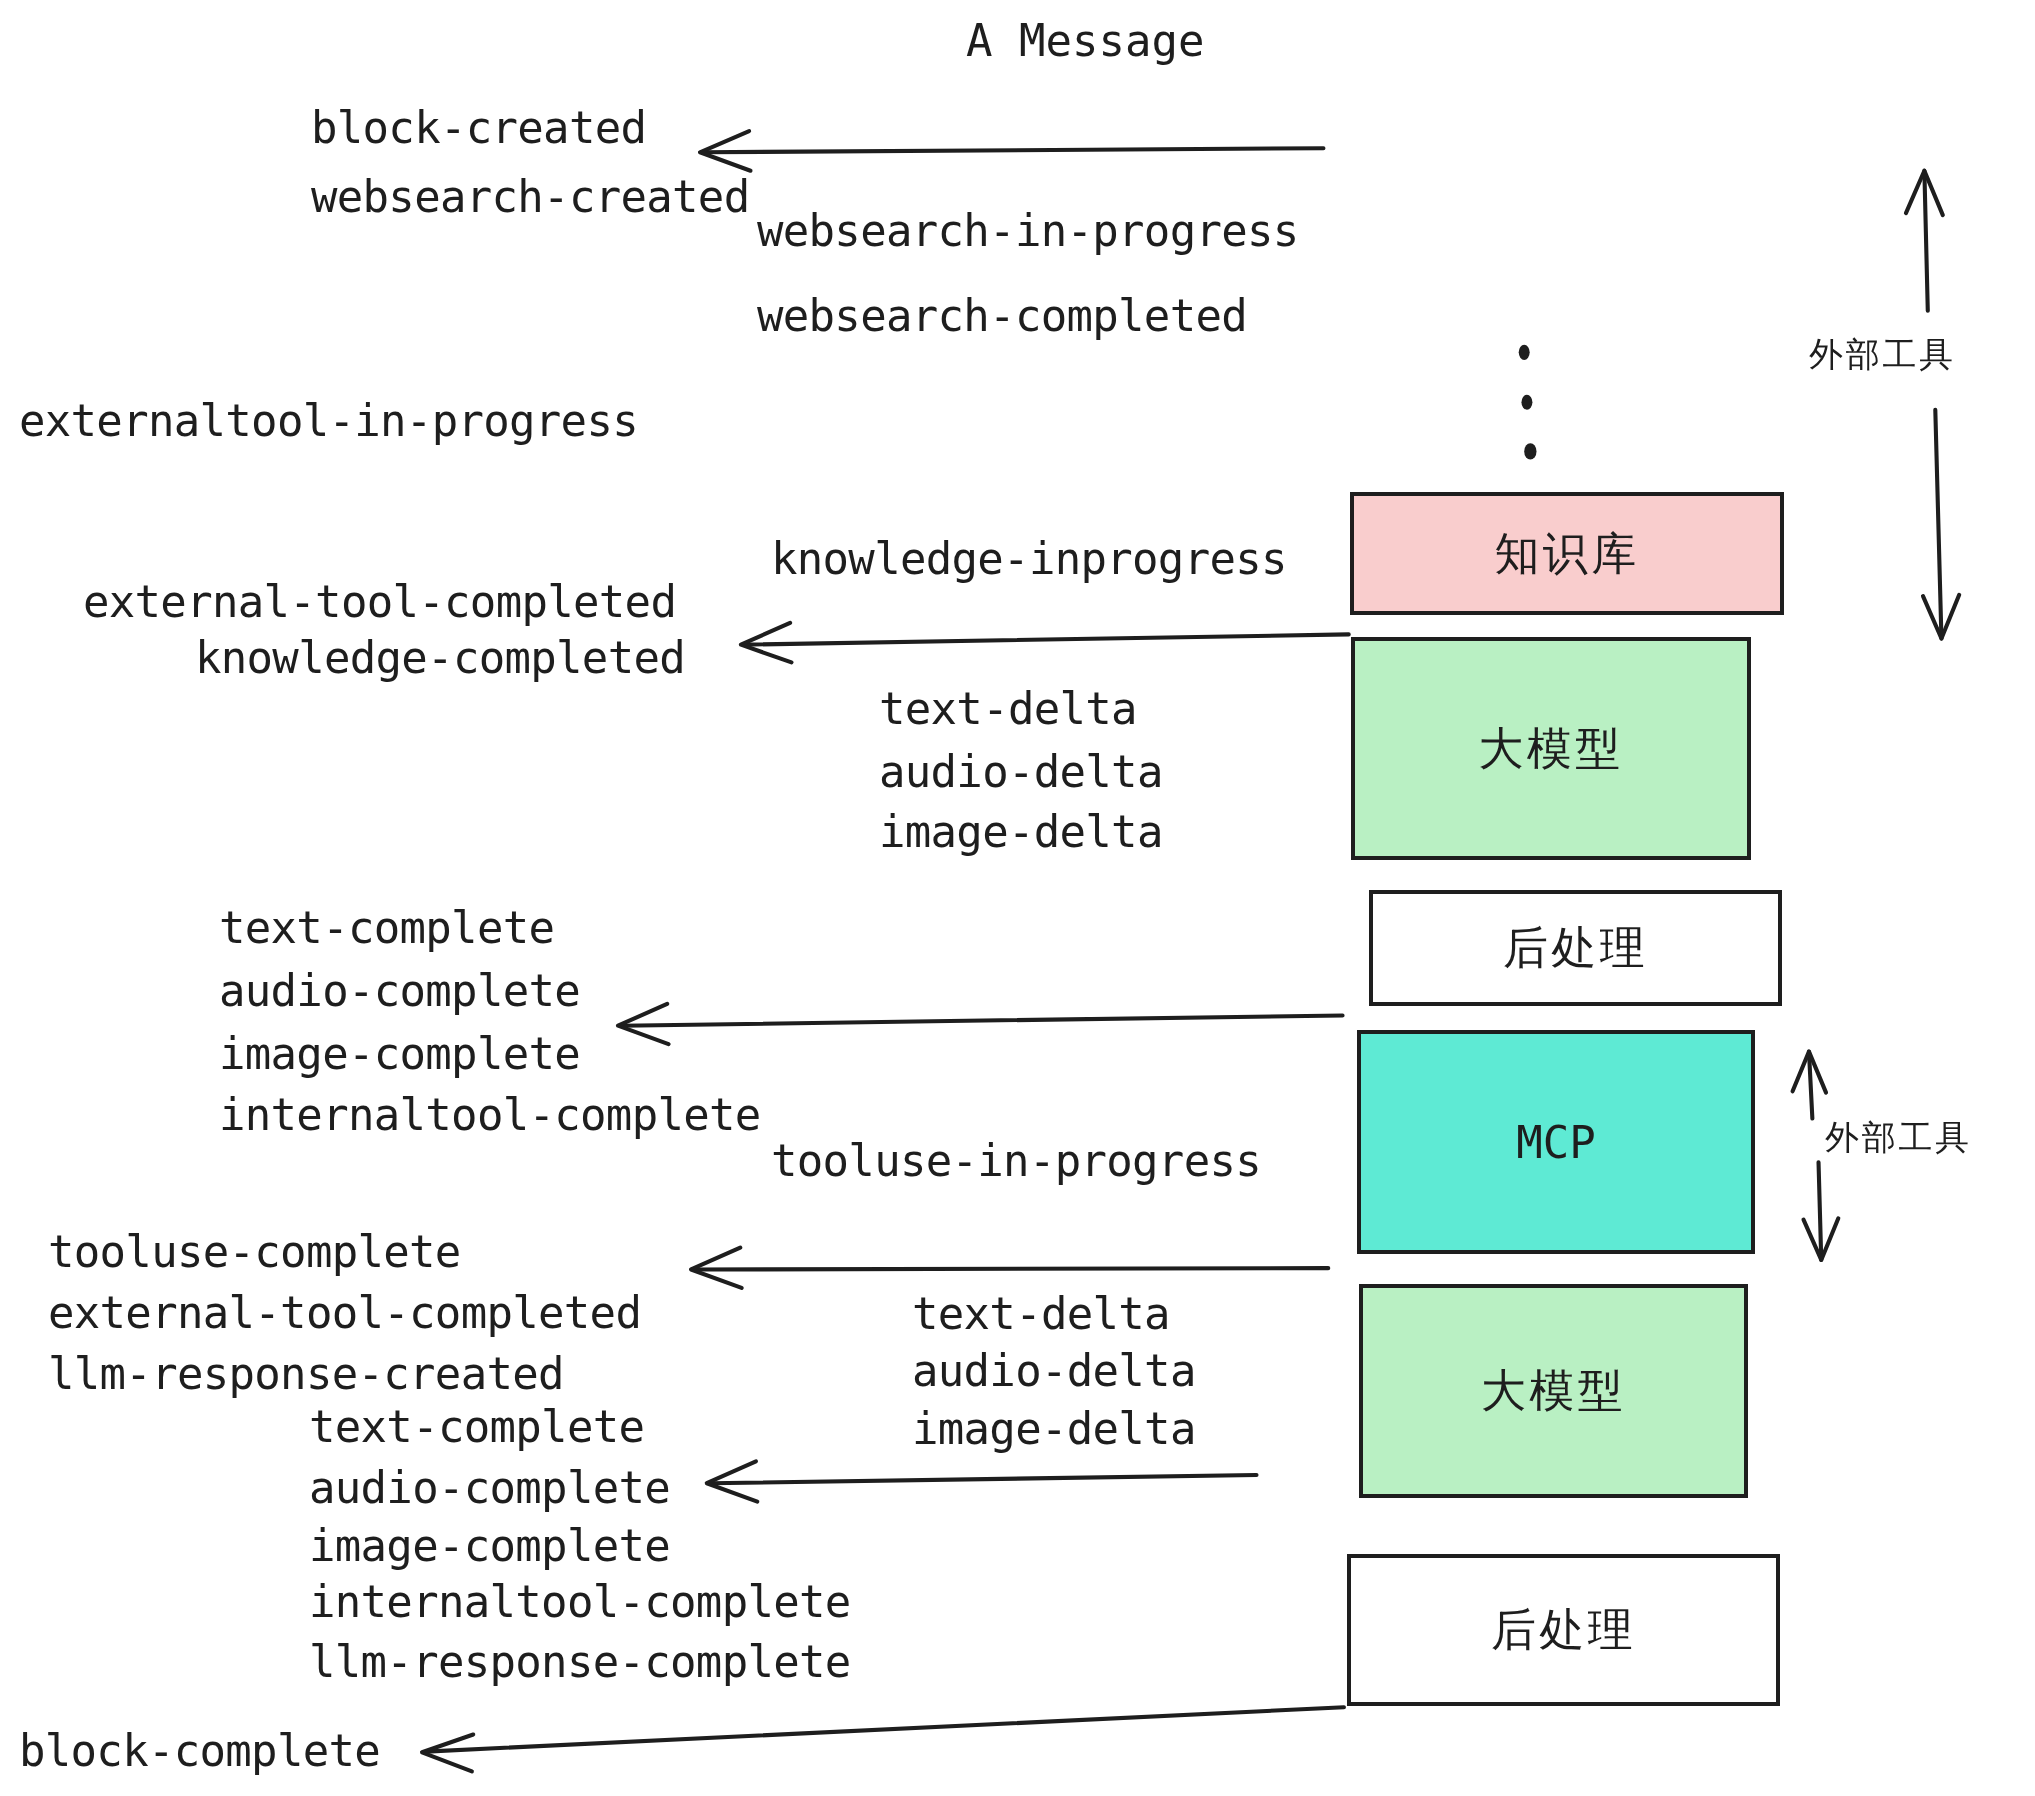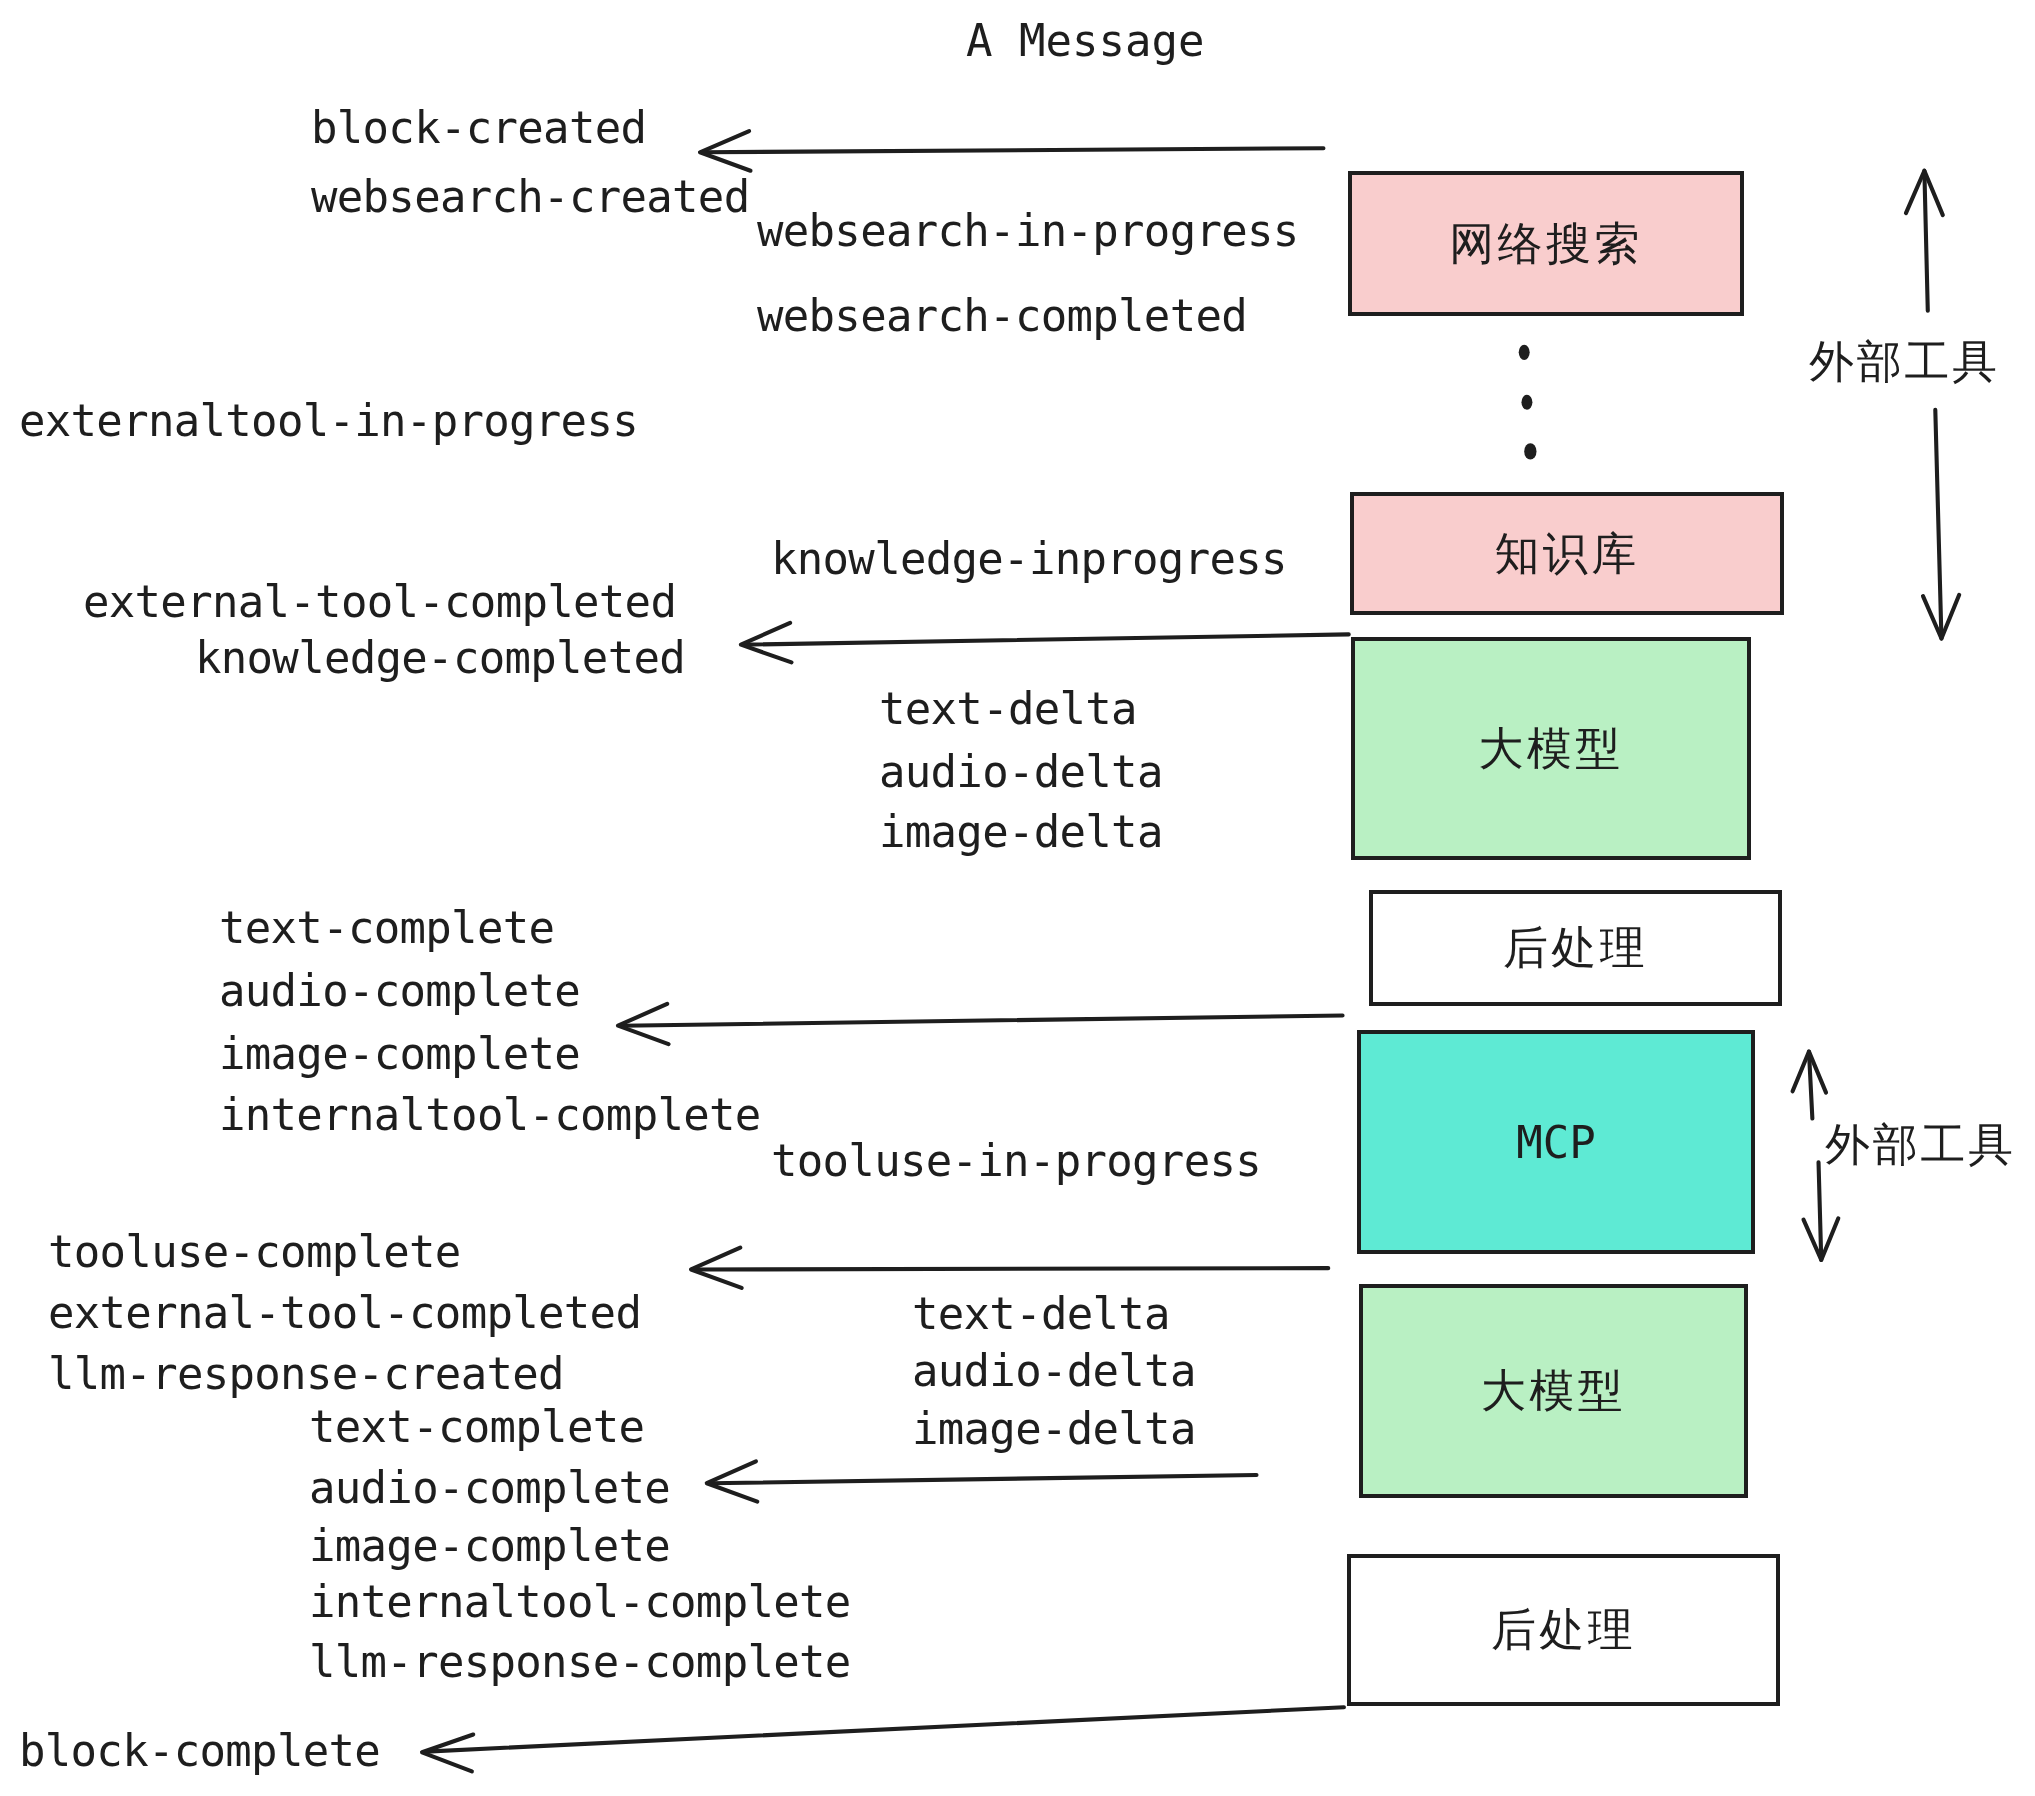--- a/index.html
+++ b/index.html
@@ -7,21 +7,21 @@
           font-family:"DejaVu Sans Mono",monospace;color:#1e1e1e;overflow:hidden;padding-left:32px;}
   .overlay{position:absolute;left:0;top:0;width:2035px;height:1796px;}
   .overlay path{fill:none;stroke:#1e1e1e;stroke-width:6;stroke-linecap:round;stroke-linejoin:round;}
   .overlay ellipse{fill:#1e1e1e;stroke:none;}
   .title{position:absolute;font-size:44px;white-space:nowrap;}
   .ev{position:absolute;font-size:44px;white-space:nowrap;letter-spacing:-0.7px;}
   .box{position:absolute;border:4.1px solid #1e1e1e;box-sizing:border-box;
        display:flex;align-items:center;justify-content:center;}
   .box-label{font-family:"DejaVu Sans",sans-serif;font-size:45px;letter-spacing:3.4px;white-space:nowrap;}
   .box-label.latin{font-family:"DejaVu Sans Mono",monospace;font-size:44px;letter-spacing:0;}
-  .side{position:absolute;font-family:"DejaVu Sans",sans-serif;font-size:45px;
+  .side{position:absolute;font-family:"DejaVu Sans",sans-serif;font-size:34px;
         letter-spacing:2.7px;white-space:nowrap;}
 </style>
 </head>
 <body>
 
 <div class="canvas">
 
   <svg class="overlay" viewBox="0 0 2980 2630">
 
     <g>
@@ -94,23 +94,20 @@
   <div class="ev" style="left:309px;top:1401px">text-complete</div>
   <div class="ev" style="left:309px;top:1462px">audio-complete</div>
   <div class="ev" style="left:309px;top:1520px">image-complete</div>
   <div class="ev" style="left:309px;top:1576px">internaltool-complete</div>
   <div class="ev" style="left:309px;top:1636px">llm-response-complete</div>
   <div class="ev" style="left:912px;top:1288px">text-delta</div>
   <div class="ev" style="left:912px;top:1345px">audio-delta</div>
   <div class="ev" style="left:912px;top:1403px">image-delta</div>
   <div class="ev" style="left:19px;top:1725px">block-complete</div>
 
-  <div class="box" style="left: 1348px; top: 171px; width: 396px; height: 145px; background: rgb(249, 205, 205);">
-    <span class="box-label">网络搜索</span>
-  </div>
   <div class="box" style="left: 1350px; top: 492px; width: 434px; height: 123px; background: rgb(249, 205, 205);">
     <span class="box-label">知识库</span>
   </div>
   <div class="box" style="left: 1351px; top: 637px; width: 400px; height: 223px; background: rgb(185, 240, 195);">
     <span class="box-label">大模型</span>
   </div>
   <div class="box" style="left: 1369px; top: 890px; width: 413px; height: 116px; background: rgb(255, 255, 255);">
     <span class="box-label">后处理</span>
   </div>
   <div class="box" style="left: 1357px; top: 1030px; width: 398px; height: 224px; background: #5eead4;">

